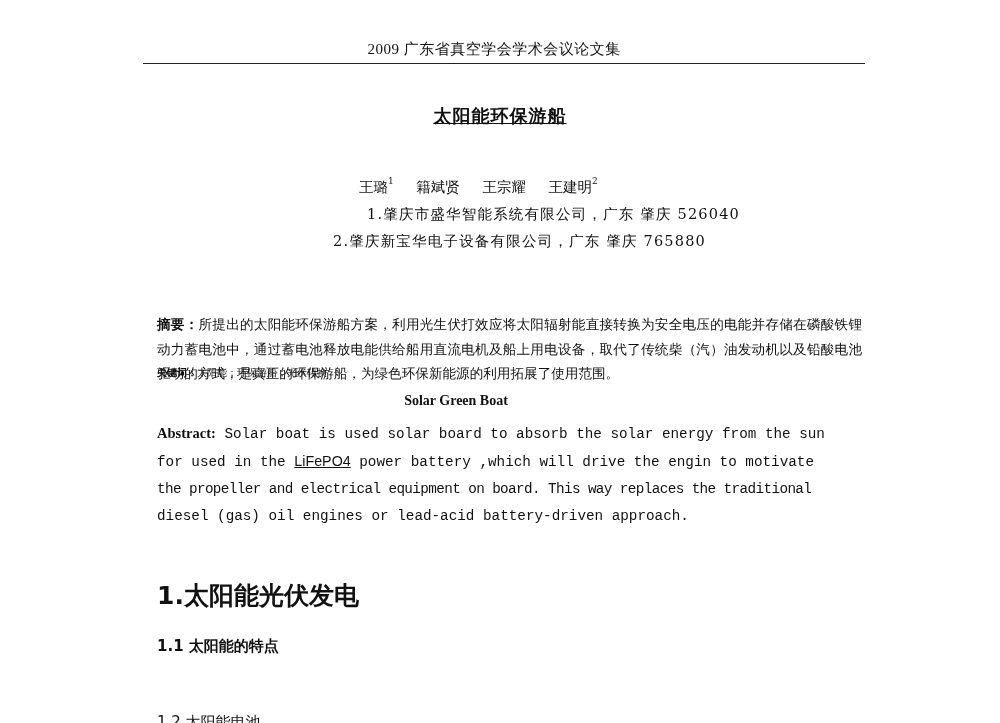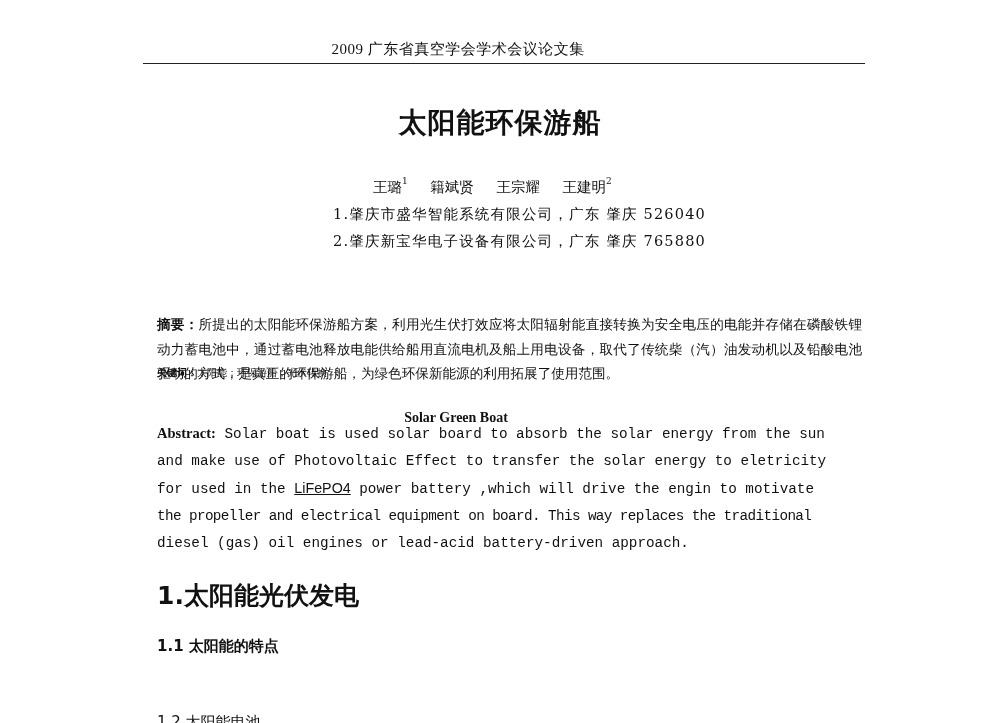--- a/index.html
+++ b/index.html
@@ -1,31 +1,31 @@
 <!DOCTYPE html>
 <html><head>
 <meta charset="utf-8">
 <style>
   html, body { margin: 0; padding: 0; background: #ffffff; }
   body { width: 1000px; height: 723px; overflow: hidden; position: relative; color: #111; font-family: "DejaVu Serif", serif; }
   .page { position: absolute; left: 0; top: 0; width: 1000px; height: 723px; }
-  .running-head { position: absolute; left: 0; width: 916px; top: 40px; text-align: center; font-size: 15px; font-family: "Liberation Serif", "DejaVu Serif", serif; letter-spacing: 0.5px; }
+  .running-head { position: absolute; left: 0; width: 916px; top: 40px; text-align: center; font-size: 15px; font-family: "Liberation Serif", "DejaVu Serif", serif; letter-spacing: 0.5px; padding-left: 36px; }
   .head-rule { position: absolute; left: 143px; width: 722px; top: 63px; height: 0; border-top: 1.6px solid #222; }
-  .title { position: absolute; left: 0; width: 1000px; top: 104px; text-align: center; font-size: 28px; font-weight: bold; font-family: "DejaVu Sans", sans-serif; letter-spacing: 1px; }
-  .authors { position: absolute; left: 373px; top: 178px; font-size: 14.5px; font-family: "DejaVu Serif", serif; }
+  .title { position: absolute; left: 0; width: 1000px; top: 104px; text-align: center; font-size: 18px; font-weight: bold; font-family: "DejaVu Sans", sans-serif; letter-spacing: 1px; text-decoration: underline; }
+  .authors { position: absolute; left: 359px; top: 178px; font-size: 14.5px; font-family: "DejaVu Serif", serif; }
   .authors span.author { margin-right: 18px; }
   .authors sup { font-size: 9px; position: relative; top: -2px; }
   .affil { position: absolute; left: 333px; font-size: 14.5px; font-family: "DejaVu Serif", serif; letter-spacing: 1.2px; }
-  .affil-1 { top: 205px; }
+  .affil-1 { top: 205px; margin-left: 34px; }
   .affil-2 { top: 232px; }
   .cn-abstract { position: absolute; left: 157px; top: 288px; width: 705px; font-size: 13.6px; line-height: 24.5px; font-family: "DejaVu Sans", sans-serif; text-align: justify; margin-top: 24px; }
   .cn-abstract .label { font-weight: bold; }
   .keywords { position: absolute; left: 157px; top: 366px; font-size: 10px; font-family: "DejaVu Sans", sans-serif; }
   .keywords .label { font-weight: bold; }
-  .en-title { position: absolute; left: 0; width: 912px; top: 410px; text-align: center; font-size: 14px; font-weight: bold; font-family: "Liberation Serif", serif; }
+  .en-title { position: absolute; left: 0; width: 912px; top: 393px; text-align: center; font-size: 14px; font-weight: bold; font-family: "Liberation Serif", serif; }
   .en-abstract { position: absolute; left: 157px; top: 420px; width: 705px; font-size: 14.3px; line-height: 27px; font-family: "Liberation Mono", "DejaVu Sans Mono", monospace; }
   .en-abstract .line { display: block; white-space: nowrap; }
   .en-abstract .label { font-family: "Liberation Serif", serif; font-weight: bold; font-size: 14.5px; }
   .en-abstract .sans { font-family: "Liberation Sans", sans-serif; text-decoration: underline; }
   .h1 { position: absolute; left: 157px; top: 579px; font-size: 25px; font-weight: bold; font-family: "DejaVu Sans", sans-serif; }
   .h2 { position: absolute; left: 157px; top: 637px; font-size: 15px; font-weight: bold; font-family: "DejaVu Sans", sans-serif; }
   .para { position: absolute; left: 157px; top: 660px; width: 705px; font-size: 15px; line-height: 26px; font-family: "DejaVu Sans", sans-serif; text-align: justify; }
   .para .indent { display: inline-block; width: 31px; }
   .cut-line { position: absolute; left: 157px; top: 713px; font-size: 15px; font-family: "DejaVu Sans", sans-serif; }
 </style>
@@ -54,21 +54,20 @@
   </div>
 
   <div class="keywords">
     <span class="label">关键词：</span><span>太阳能；环保游船；光伏转换</span>
   </div>
 
   <div class="en-title">Solar Green Boat</div>
 
   <div class="en-abstract">
     <span class="line"><span class="label">Abstract:</span><span> Solar boat is used solar board to absorb the solar energy from the sun</span></span>
-    <span class="line">and make use of Photovoltaic Effect to transfer the solar energy to eletricity</span>
     <span class="line"><span>for used in the </span><span class="sans">LiFePO4</span><span> power battery ,which will drive the engin to motivate</span></span>
     <span class="line" style="letter-spacing:-0.6px;">the propeller and electrical equipment on board. This way replaces the traditional</span>
     <span class="line">diesel (gas) oil engines or lead-acid battery-driven approach.</span>
   </div>
 
   <div class="h1">1.太阳能光伏发电</div>
 
   <div class="h2">1.1 太阳能的特点</div>
 
 

